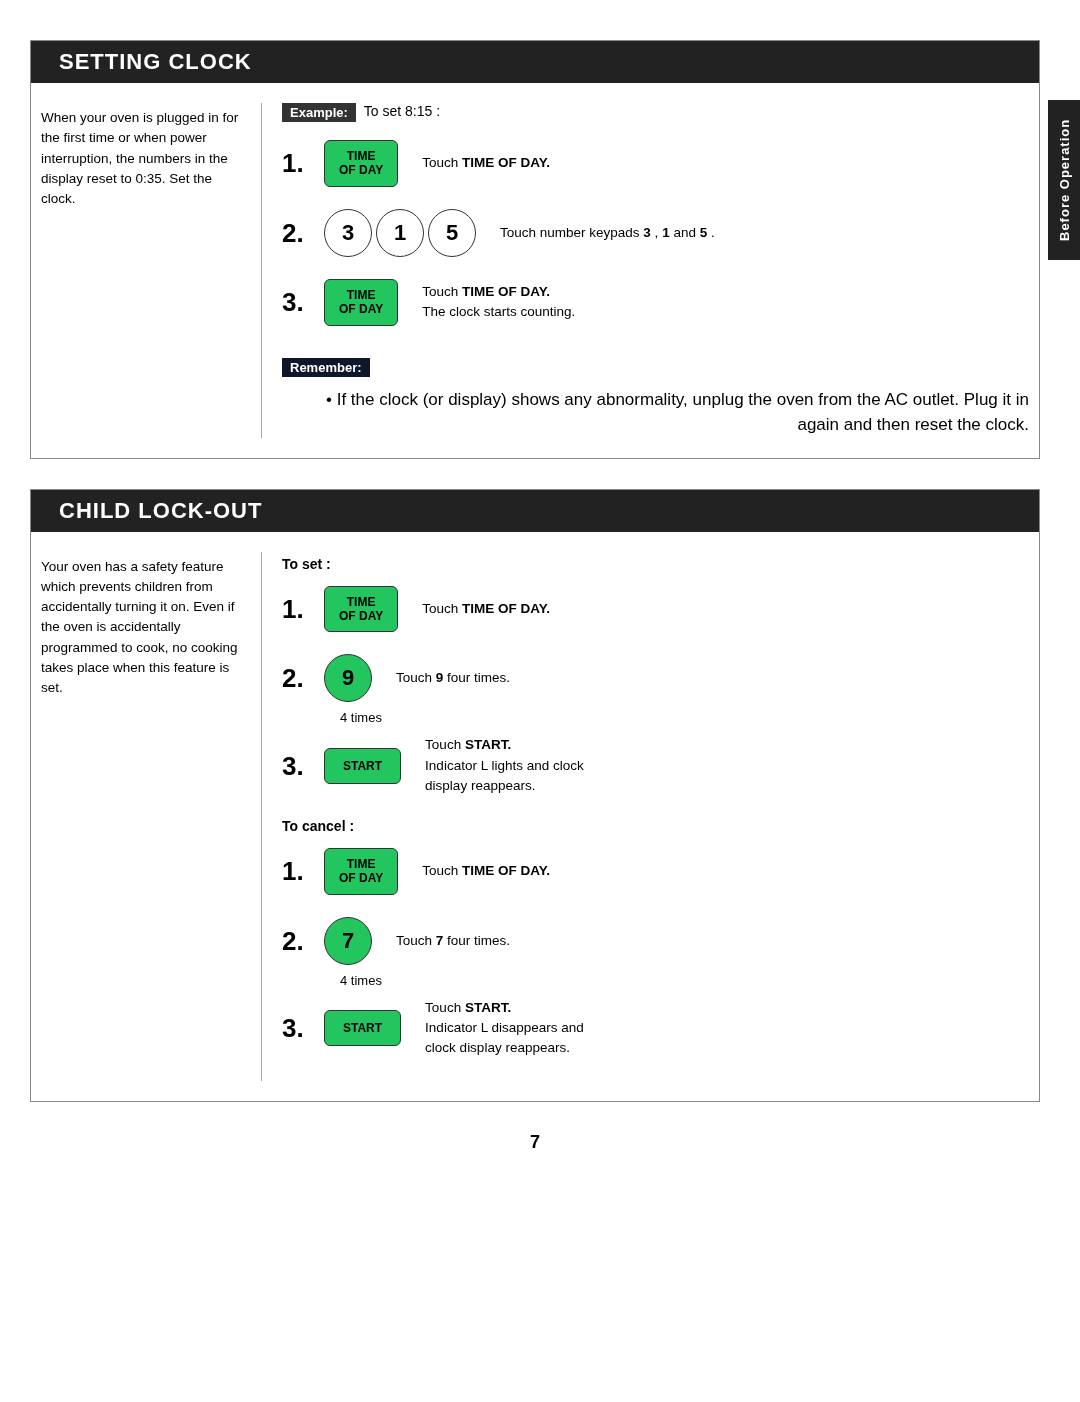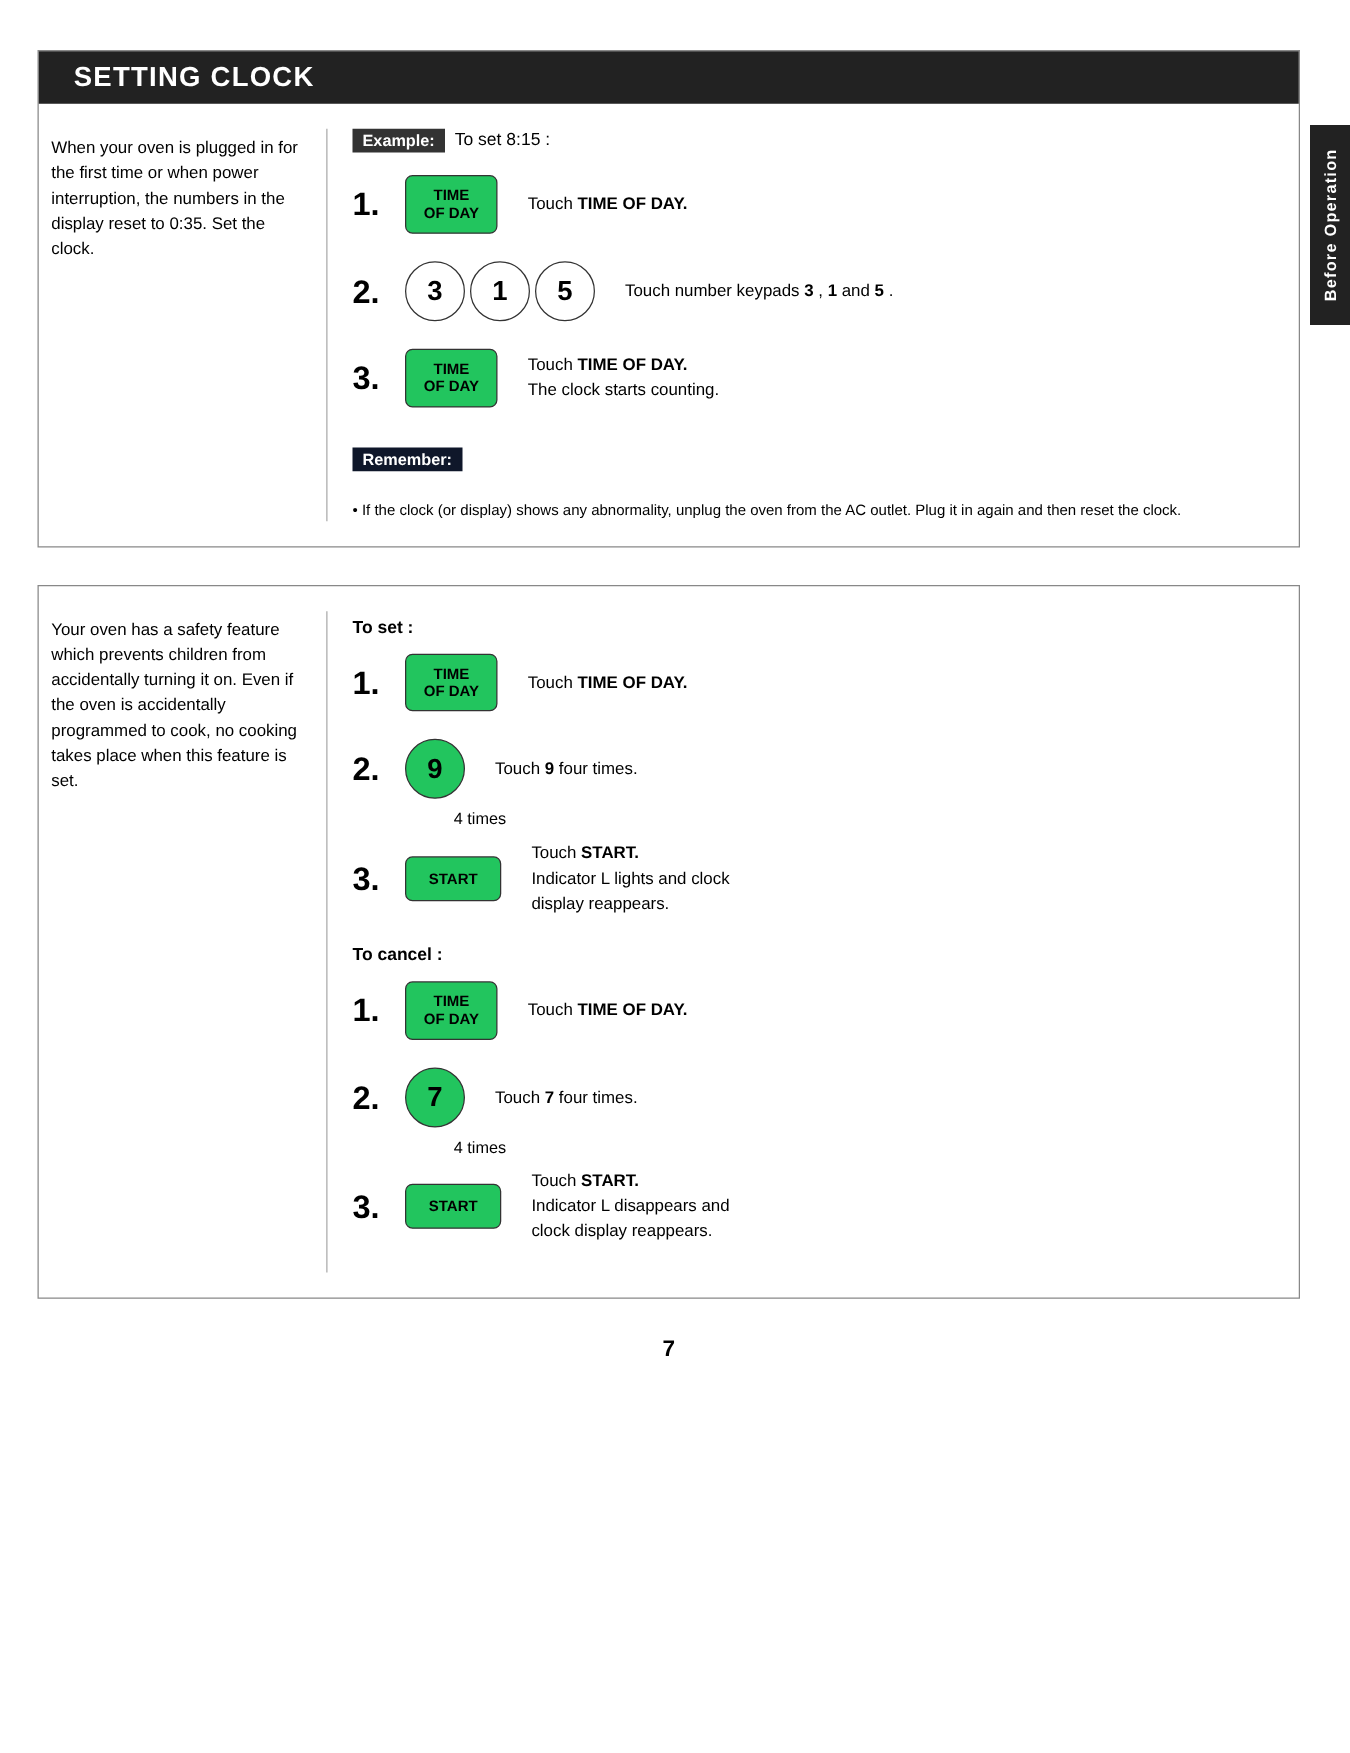--- a/index.html
+++ b/index.html
@@ -182,37 +182,38 @@
       font-weight: bold;
       background: #fff;
     }
 
     .remember-section {
       margin-top: 10px;
       padding-top: 10px;
     }
 
     .remember-note {
-      font-size: 12px;
+      font-size: 17px;
       line-height: 1.5;
-      margin-top: 16px;
+      margin-top: 4px;
+      text-align: right;
     }
 
     
     .sub-label {
       font-size: 14px;
       font-weight: bold;
       margin-bottom: 14px;
       margin-top: 4px;
     }
 
     
     .times-label {
       font-size: 13px;
-      margin-left: 81px;
+      margin-left: 58px;
       margin-top: -14px;
       margin-bottom: 10px;
     }
 
     
     .page-number {
       text-align: center;
       font-size: 18px;
       font-weight: bold;
       margin-top: 20px;
@@ -262,20 +263,21 @@
           <div class="remember-section">
             <span class="remember-label">Remember:</span>
             <div class="remember-note">• If the clock (or display) shows any abnormality, unplug the oven from the AC outlet. Plug it in again and then reset the clock.</div>
           </div>
 
         </div>
       </div>
     </div>
 
     <div class="section">
+      <div class="section-header">CHILD LOCK-OUT</div>
       <div class="section-body">
         <div class="left-text">Your oven has a safety feature which prevents children from accidentally turning it on. Even if the oven is accidentally programmed to cook, no cooking takes place when this feature is set.</div>
         <div class="right-instructions">
 
           <div class="sub-label">To set :</div>
 
           <div class="step-row">
             <span class="step-number">1.</span>
             <div class="step-button" style="white-space:pre-line;">TIME
 OF DAY</div>

